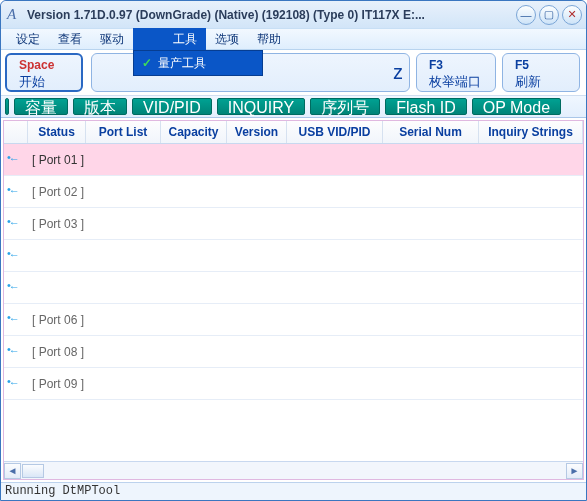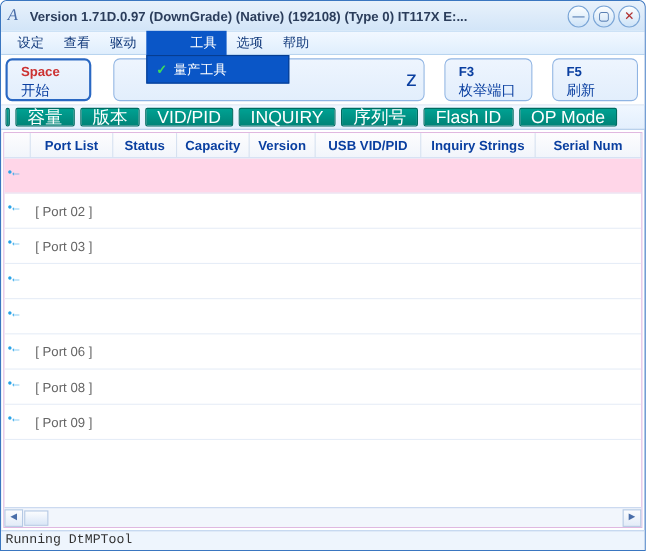--- a/index.html
+++ b/index.html
@@ -18,21 +18,21 @@
 .menuitem { padding: 0 9px; line-height: 22px; color: #10387a; font-size: 12px; position: relative; }
 .menuitem.open { background: #0a56c7; color: #fff; padding-left: 40px; }
 
 
 .dropdown { position: absolute; left: 0; top: 22px; background: #0a56c7; border: 1px solid #063d91; min-width: 130px; z-index: 100; padding: 2px; }
 .ddrow { display: flex; align-items: center; height: 20px; color: #fff; font-size: 12px; padding-right: 10px; }
 .ddrow .ck { width: 22px; text-align: center; color: #3ddc5a; font-weight: bold; }
 .ddrow .lbl { flex: 1; }
 
 
-.actionbar { height: 46px; background: #fff; display: flex; align-items: stretch; border-bottom: 1px solid #d0def0; padding: 0 2px; gap: 12px; }
+.actionbar { height: 46px; background: #fff; display: flex; align-items: stretch; border-bottom: 1px solid #d0def0; padding: 0 2px; }
 .actgroup { border: 1px solid #8fb4e3; border-radius: 6px; margin: 3px 4px 3px 2px; padding: 3px 14px 0 12px; display: flex; flex-direction: column; justify-content: center; background: linear-gradient(#eef5fe, #e2eefc); min-width:78px; }
 .actgroup.space { border: 2px solid #2a68c3; }
 .actgroup .top { color: #0a3fa0; font-size: 12px; font-weight: bold; line-height: 15px; }
 .actgroup .top.red { color: #c33; }
 .actgroup .bot { color: #0a3fa0; font-size: 13px; line-height: 17px; }
 .actspacer { flex: 1; border: 1px solid #8fb4e3; border-radius: 6px; margin: 3px 4px; display:flex; align-items:center; justify-content:flex-end; padding-right:6px; color:#0a3fa0; background: linear-gradient(#eef5fe, #e2eefc);}
 .actspacer .z { font-size:20px; }
 
 
 .tealstrip { height: 22px; background: linear-gradient(#f0f7ff,#e3effd); display: flex; align-items: center; padding: 0 4px; gap: 5px; border-bottom: 1px solid #a9c6e8; }
@@ -125,33 +125,34 @@
   <div class="tealtab">VID/PID</div>
   <div class="tealtab">INQUIRY</div>
   <div class="tealtab">序列号</div>
   <div class="tealtab">Flash ID</div>
   <div class="tealtab">OP Mode</div>
 </div>
 
 <div class="tablewrap">
   <div class="thead">
     <div class="th first"></div>
+    <div class="th status">Status</div>
     <div class="th port">Port List</div>
-    <div class="th status">Status</div>
     <div class="th cap">Capacity</div>
     <div class="th ver">Version</div>
     <div class="th vid">USB VID/PID</div>
+    <div class="th ser">Serial Num</div>
     <div class="th inq">Inquiry Strings</div>
-    <div class="th ser">Serial Num</div>
   </div>
   <div class="tbody" id="tbody">
       <div class="trow sel">
         <div class="td first">
           <div class="usbicon"></div>
         </div>
+        <div class="td port">[ Port 01 ]</div>
       </div>
       <div class="trow">
         <div class="td first">
           <div class="usbicon"></div>
         </div>
         <div class="td port">[ Port 02 ]</div>
       </div>
       <div class="trow">
         <div class="td first">
           <div class="usbicon"></div>

